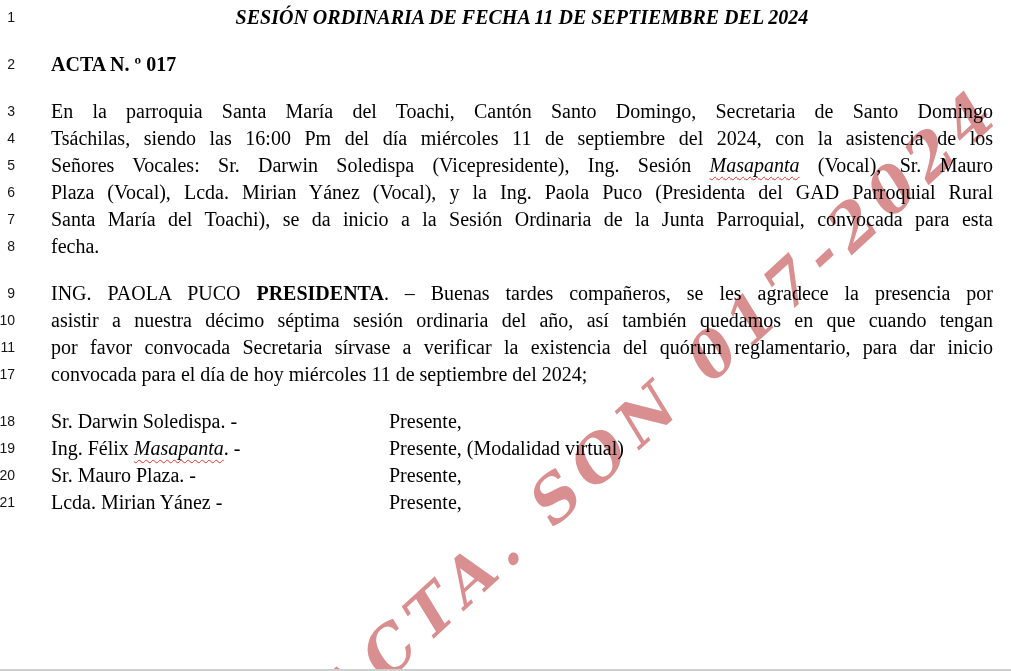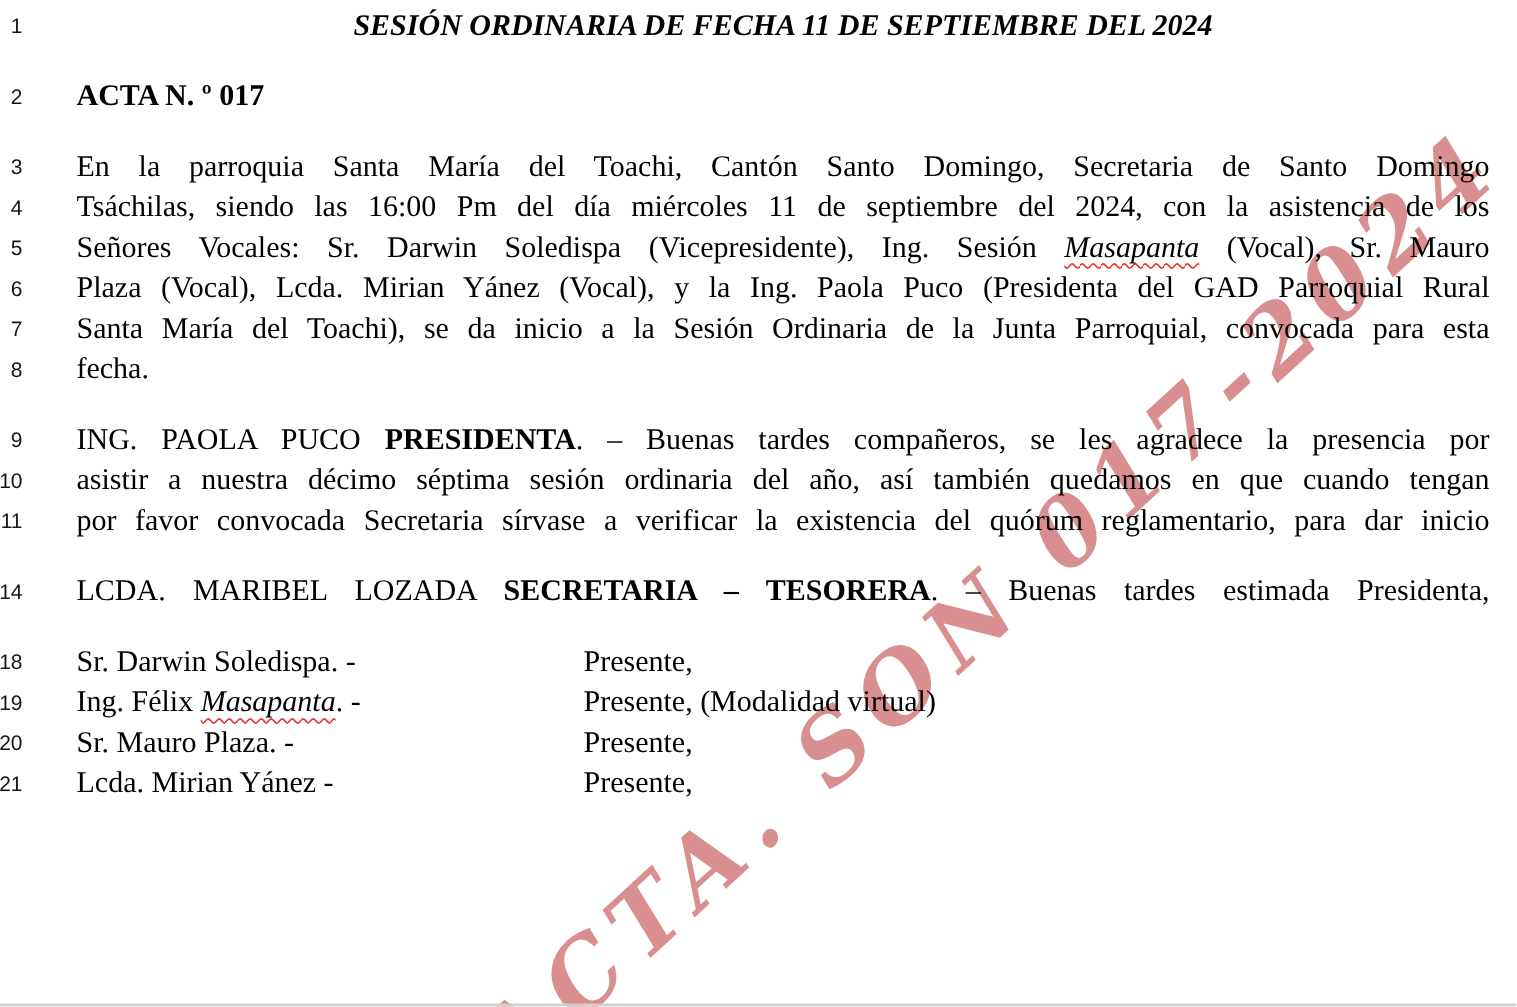--- a/index.html
+++ b/index.html
@@ -119,23 +119,23 @@
         <span class="ltext justify"><span>ING. PAOLA PUCO </span><b>PRESIDENTA</b><span>. – Buenas tardes compañeros, se les agradece la presencia por</span></span>
       </div>
       <div class="row">
         <span class="lnum">10</span>
         <span class="ltext justify"><span>asistir a nuestra décimo séptima sesión ordinaria del año, así también quedamos en que cuando tengan</span></span>
       </div>
       <div class="row">
         <span class="lnum">11</span>
         <span class="ltext justify"><span>por favor convocada Secretaria sírvase a verificar la existencia del quórum reglamentario, para dar inicio</span></span>
       </div>
-      <div class="row para">
-        <span class="lnum">14</span>
-        <span class="ltext justify"><span>LCDA. MARIBEL LOZADA </span><b>SECRETARIA – TESORERA</b><span>. – Buenas tardes estimada Presidenta,</span></span>
+      <div class="row">
+        <span class="lnum">17</span>
+        <span class="ltext"><span>convocada para el día de hoy miércoles 11 de septiembre del 2024;</span></span>
       </div>
       <div class="row para">
         <span class="lnum">18</span>
         <span class="ltext"><span class="att-name"><span>Sr. Darwin Soledispa. -</span></span><span>Presente,</span></span>
       </div>
       <div class="row">
         <span class="lnum">19</span>
         <span class="ltext"><span class="att-name"><span>Ing. Félix </span><span class="wavy">Masapanta</span><span>. -</span></span><span>Presente, (Modalidad virtual)</span></span>
       </div>
       <div class="row">

